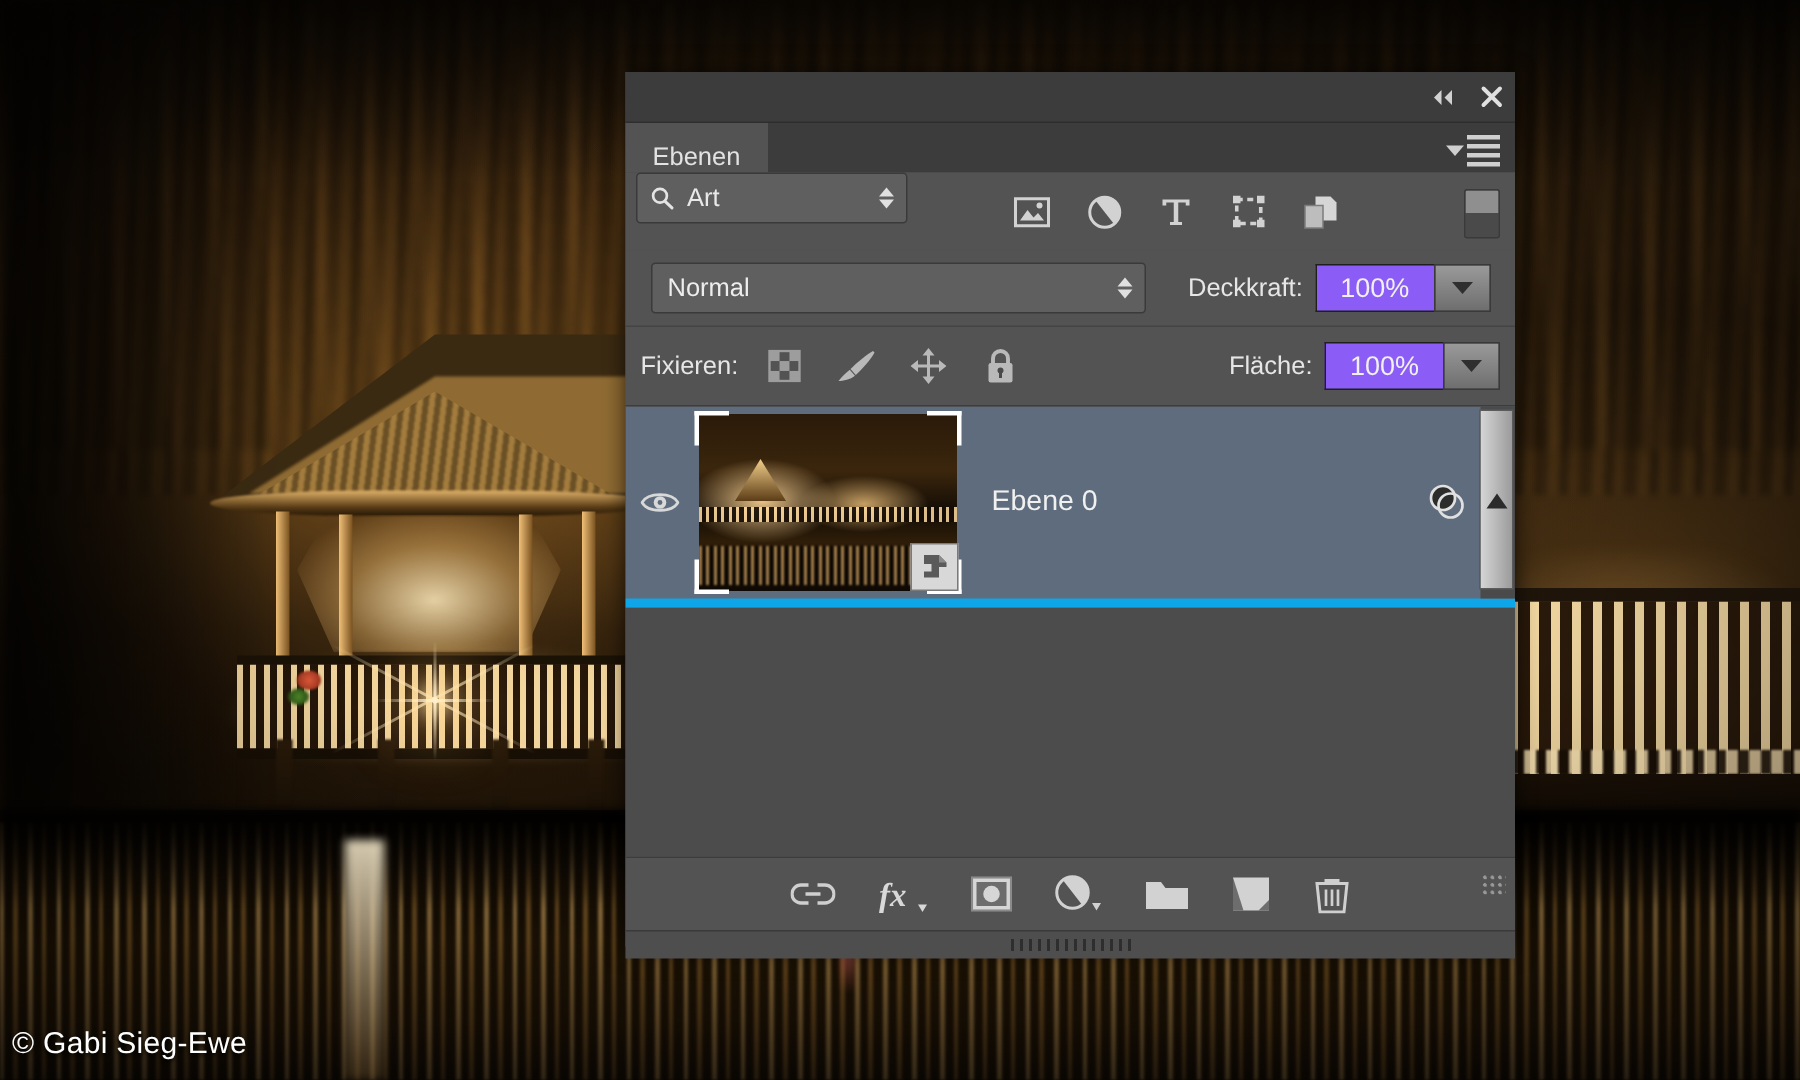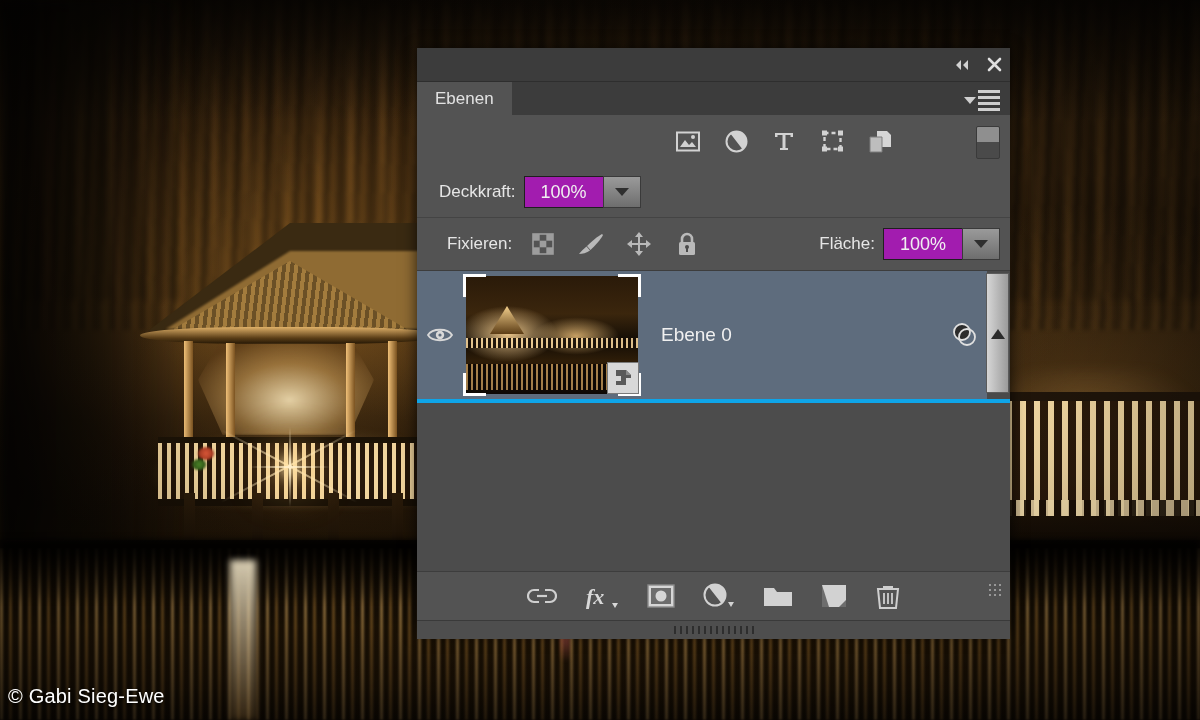--- a/index.html
+++ b/index.html
@@ -109,21 +109,21 @@
   #panel{position:absolute;left:417px;top:48px;width:593px;height:583px;
       background:#535353;box-shadow:0 2px 14px rgba(0,0,0,.75);
       font-family:"Liberation Sans", sans-serif;color:#d6d6d6;}
 
   .titlebar{height:33px;background:#3c3c3c;position:relative;border-bottom:1px solid #2e2e2e;}
   .tb-btns{position:absolute;right:8px;top:0;height:33px;display:flex;align-items:center;gap:16px;}
   .tb-ico{color:#cfcfcf;font-size:15px;line-height:1;cursor:pointer;}
   .tb-ico.close{font-size:17px;font-weight:bold;}
 
   .tabbar{height:33px;background:#3c3c3c;position:relative;display:flex;align-items:flex-end;}
-  .tab{height:33px;padding:0 18px;background:#535353;display:flex;align-items:center;
+  .tab{height:33px;padding:0 18px;background:#535353;display:flex;align-items:flex-end;
        font-size:17px;color:#e2e2e2;}
   .menu-ico{position:absolute;right:10px;top:8px;display:flex;align-items:center;gap:2px;}
   .menu-tri{width:0;height:0;border-left:6px solid transparent;border-right:6px solid transparent;border-top:7px solid #cfcfcf;}
   .menu-lines{display:flex;flex-direction:column;gap:3px;}
   .menu-lines i{display:block;width:22px;height:3px;background:#cfcfcf;}
 
   .row{display:flex;align-items:center;padding:0 10px;}
 
   
   .filterrow{height:52px;background:#535353;position:relative;}
@@ -135,37 +135,37 @@
   .spin .dn{width:0;height:0;border-left:5px solid transparent;border-right:5px solid transparent;border-top:6px solid #e0e0e0;}
   .ficons{position:absolute;left:258px;top:0;height:52px;display:flex;align-items:center;gap:22px;}
   .ficons .fi{width:26px;height:26px;display:flex;align-items:center;justify-content:center;color:#d2d2d2;}
   .togglebtn{position:absolute;right:10px;top:11px;width:22px;height:31px;border:1px solid #3a3a3a;border-radius:2px;
       background:linear-gradient(180deg,#8f8f8f 0 48%, #4a4a4a 48% 100%);}
 
   
   .blendrow{height:50px;background:#535353;border-bottom:1px solid #444;position:relative;}
   .blendsel{margin-left:7px;width:308px;height:32px;background:#5f5f5f;border:1px solid #3a3a3a;border-radius:3px;
       display:flex;align-items:center;padding:0 10px;position:relative;font-size:17px;color:#ededed;}
-  .opa-lbl{margin-left:12px;font-size:17px;color:#e6e6e6;white-space:nowrap;}
+  .opa-lbl{margin-left:28px;font-size:17px;color:#e6e6e6;white-space:nowrap;}
   .numfield{margin-left:8px;height:32px;display:flex;align-items:stretch;}
-  .numfield .val{width:78px;background:#a21caf;border:1px solid #1f1f1f;border-right:none;
+  .numfield .val{width:78px;background:#8b5cf6;border:1px solid #1f1f1f;border-right:none;
       display:flex;align-items:center;justify-content:center;font-size:18px;color:#f0f0f0;}
   .numfield .drop{width:36px;background:linear-gradient(180deg,#9a9a9a,#6e6e6e);border:1px solid #3a3a3a;
       display:flex;align-items:center;justify-content:center;}
   .caret-dn{width:0;height:0;border-left:7px solid transparent;border-right:7px solid transparent;border-top:8px solid #2f2f2f;}
 
   
   .lockrow{height:52px;background:#535353;border-bottom:1px solid #3d3d3d;position:relative;}
-  .lock-lbl{margin-left:20px;font-size:17px;color:#e6e6e6;}
+  .lock-lbl{margin-left:0;font-size:17px;color:#e6e6e6;}
   .lockicons{display:flex;align-items:center;gap:22px;margin-left:18px;}
   .lockicons .li{width:26px;height:26px;display:flex;align-items:center;justify-content:center;color:#b9b9b9;}
 
   
   .list{height:300px;background:#4c4c4c;position:relative;overflow:hidden;}
-  .layerrow{position:relative;display:flex;align-items:center;height:128px;border-bottom:4px solid #0ea5e9;}
+  .layerrow{position:relative;display:flex;align-items:center;height:128px;border-bottom:6px solid #0ea5e9;}
   .layerrow.sel{background:#5e6c7d;}
   .eye{width:46px;display:flex;align-items:center;justify-content:center;}
   .thumb-wrap{position:relative;width:178px;height:122px;display:flex;align-items:center;justify-content:center;}
   .thumb{position:relative;width:172px;height:118px;overflow:hidden;background:#140d06;}
   .corner{position:absolute;width:20px;height:20px;border:3px solid #fff;}
   .c-tl{left:0;top:0;border-right:none;border-bottom:none;}
   .c-tr{right:0;top:0;border-left:none;border-bottom:none;}
   .c-bl{left:0;bottom:0;border-right:none;border-top:none;}
   .c-br{right:0;bottom:0;border-left:none;border-top:none;}
   .so-badge{position:absolute;right:2px;bottom:2px;width:30px;height:30px;background:#d8d8d8;
@@ -274,20 +274,33 @@
       <span class="menu-lines">
           <i></i>
           <i></i>
           <i></i>
           <i></i>
         </span>
     </div>
   </div>
 
   <div class="filterrow">
+    <div class="kindsel">
+      <span>
+        <svg width="17" height="17" viewBox="0 0 17 17">
+            <circle cx="7" cy="6.5" r="4.6" fill="none" stroke="#e4e4e4" stroke-width="1.8"></circle>
+            <path d="M10.4 10.2 L15 14.6" stroke="#e4e4e4" stroke-width="2" stroke-linecap="round"></path>
+          </svg>
+      </span>
+      <span class="lbl">Art</span>
+      <span class="spin">
+          <i class="up"></i>
+          <i class="dn"></i>
+        </span>
+    </div>
 
     <div class="ficons">
       <span class="fi">
         <svg width="24" height="21" viewBox="0 0 24 21">
             <rect x="1" y="1.5" width="22" height="18" fill="none" stroke="#d2d2d2" stroke-width="2"></rect>
             <path d="M4 16 L9 9 L13 14 L16 11 L20 16 Z" fill="#d2d2d2"></path>
             <circle cx="17" cy="6" r="2" fill="#d2d2d2"></circle>
           </svg>
       </span>
       <span class="fi">
@@ -315,20 +328,27 @@
             <path d="M8 1 H18 L22 5 V17 H8 Z" fill="#d6d6d6"></path>
             <path d="M1 7 H13 V22 H1 Z" fill="#bdbdbd" stroke="#7d7d7d" stroke-width="1"></path>
           </svg>
       </span>
     </div>
 
     <div class="togglebtn"></div>
   </div>
 
   <div class="blendrow row">
+    <div class="blendsel">
+      <span>Normal</span>
+      <span class="spin">
+          <i class="up"></i>
+          <i class="dn"></i>
+        </span>
+    </div>
     <span class="opa-lbl">Deckkraft:</span>
     <div class="numfield">
       <div class="val">100%</div>
       <div class="drop">
           <span class="caret-dn"></span>
         </div>
     </div>
   </div>
 
   <div class="lockrow row">

